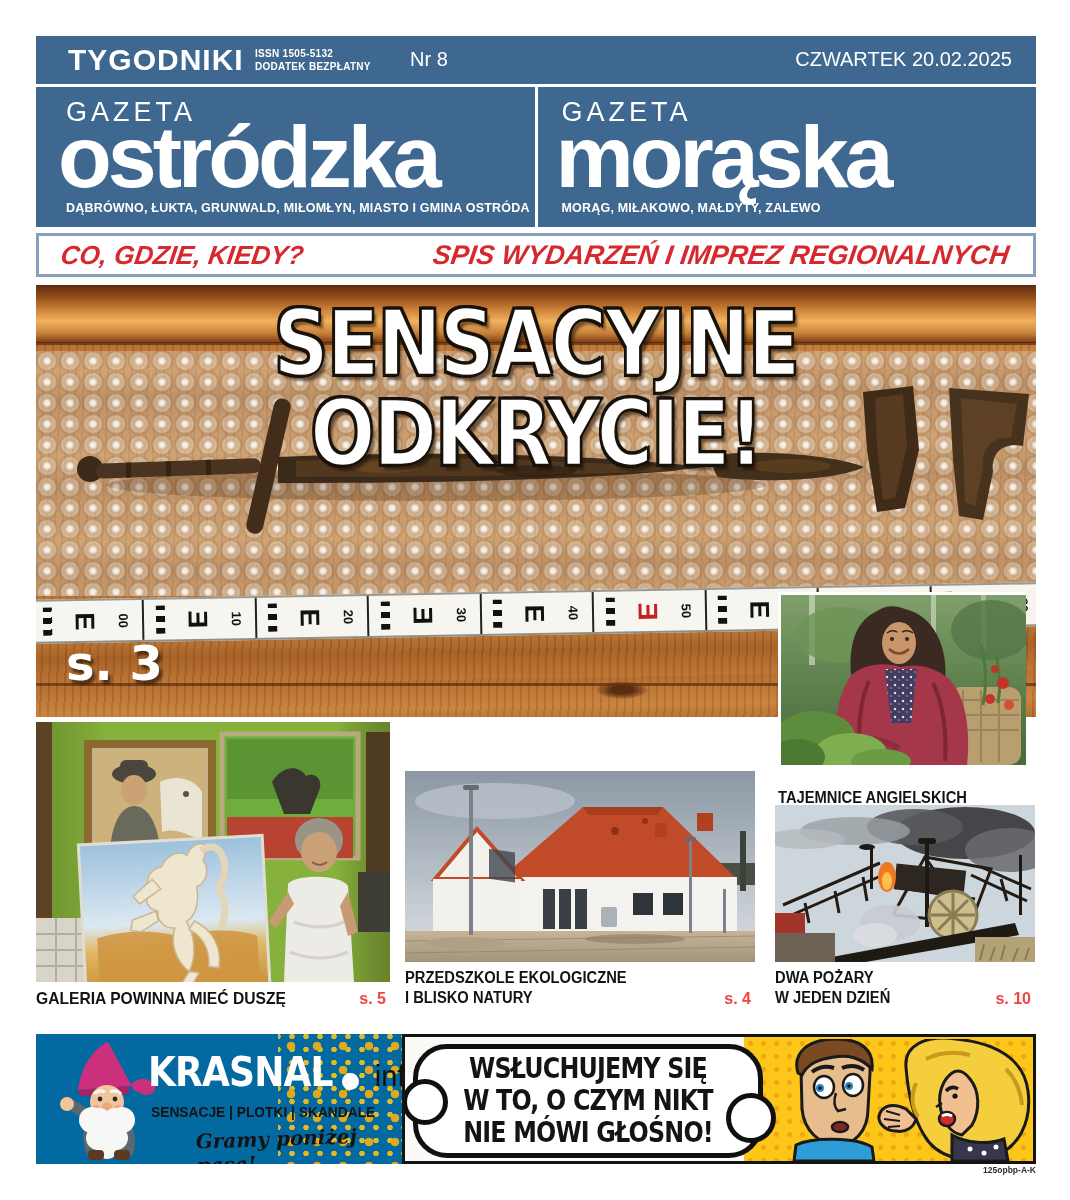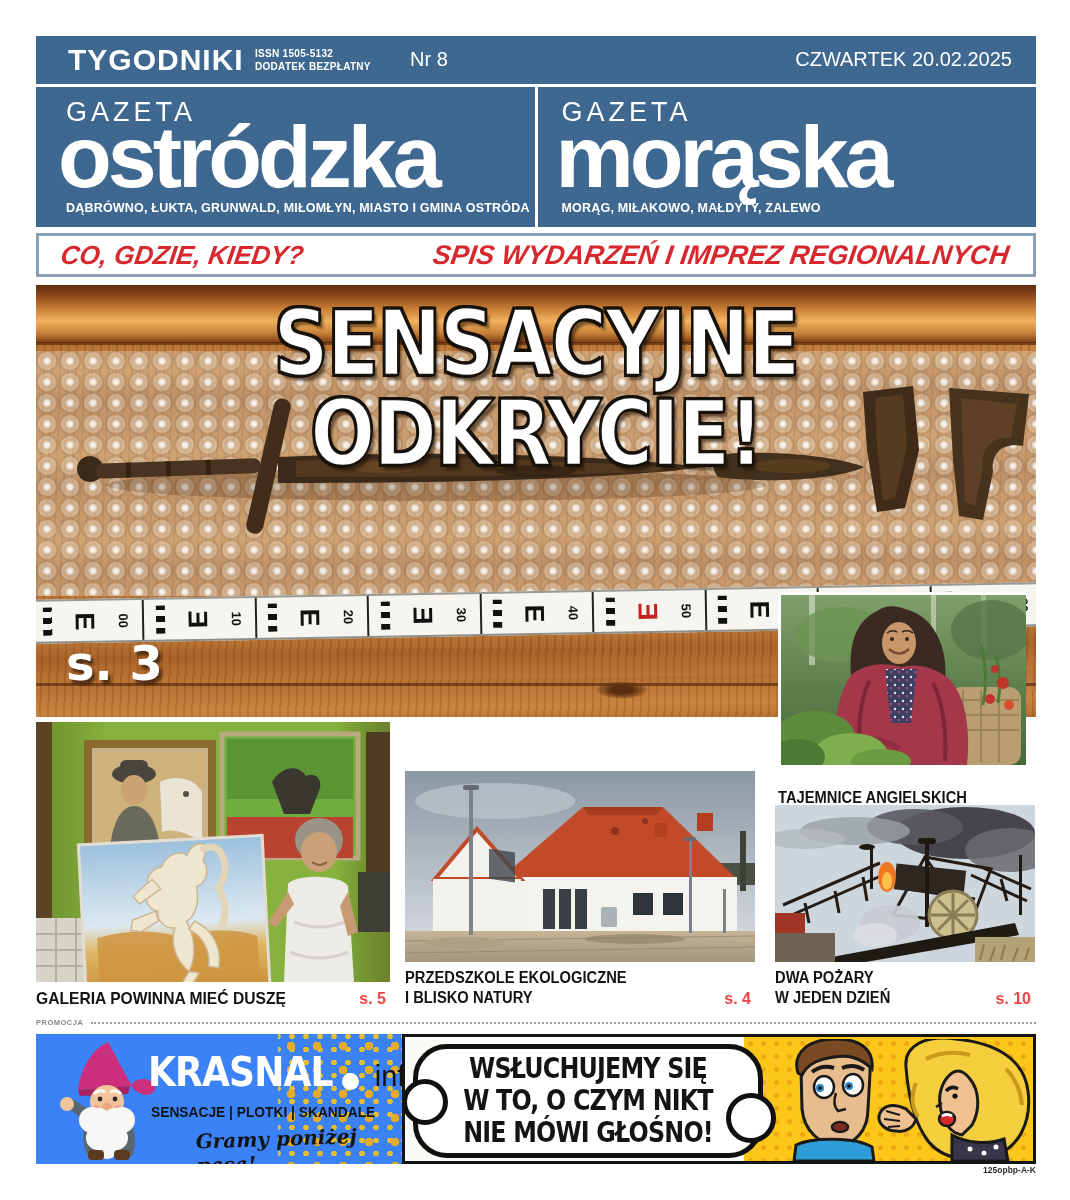--- a/index.html
+++ b/index.html
@@ -90,21 +90,21 @@
   .ph-fire{left:775px;top:805px;width:260px;height:157px;background:#ccd6dc;}
   .ph svg{display:block;}
 
   
   .promo{position:absolute;left:36px;top:1018px;width:1000px;display:flex;align-items:center;gap:8px;}
   .promo .p-label{font-size:7.5px;font-weight:bold;color:#8a8a8a;letter-spacing:.5px;}
   .promo .p-dots{flex:1;border-top:2px dotted #9b9b9b;height:0;}
 
   
   .ad{position:absolute;left:36px;top:1034px;width:1000px;height:130px;display:flex;}
-  .ad-left{position:relative;width:366px;height:130px;background:#3b82f6;overflow:hidden;}
+  .ad-left{position:relative;width:366px;height:130px;background:#0369a1;overflow:hidden;}
   .ad-left::after{content:"";position:absolute;right:0;top:0;width:34%;height:100%;
     background-image:radial-gradient(circle,#f6b011 4px,transparent 4.6px),radial-gradient(circle,#f9c41a 2.5px,transparent 3px);
     background-size:26px 24px,14px 13px;background-position:0 0,7px 9px;opacity:.9;}
   .gnome-svg{position:absolute;left:18px;top:4px;width:110px;height:124px;z-index:2;}
   .ad-brand-row{position:absolute;left:112px;top:18px;z-index:2;display:flex;align-items:baseline;}
   .ad-brand{color:#fff;font-family:"DejaVu Sans",sans-serif;font-weight:bold;font-size:41px;letter-spacing:-1px;
     transform:scaleX(.88);transform-origin:left;line-height:1;}
   .ad-dot{width:17px;height:17px;border-radius:50%;background:#fff;margin-left:-16px;margin-right:4px;align-self:flex-end;margin-bottom:3px;}
   .ad-suffix{color:#121212;font-size:29px;font-weight:normal;line-height:1;margin-left:12px;}
   .ad-tagline{position:absolute;left:115px;top:70px;z-index:2;color:#131313;font-weight:bold;font-size:14.5px;
@@ -443,24 +443,20 @@
       <rect x="200" y="132" width="60" height="25" fill="#b3a277"></rect>
       <path d="M205,155 l4,-16 M215,156 l5,-14 M226,155 l4,-15 M238,156 l5,-13 M250,155 l4,-12" stroke="#8a7a50" stroke-width="2"></path>
     </svg>
   </div>
   <figcaption class="teaser t-fires">
     <div class="t-line">DWA POŻARY</div>
     <div class="t-line">W JEDEN DZIEŃ</div>
     <span class="t-ref">s. 10</span>
   </figcaption>
 
-  <div class="promo">
-    <span class="p-label">PROMOCJA</span>
-    <div class="p-dots"></div>
-  </div>
 
   <div class="ad">
     <div class="ad-left">
       <svg class="gnome-svg" viewBox="0 0 110 124">
         <path d="M54,4 C36,12 26,34 24,52 L76,48 C80,42 90,38 98,44 C106,50 98,60 88,56 L80,52 Z" fill="#cc2f7b"></path>
         <path d="M24,52 L76,48 L74,56 L26,58 Z" fill="#a82263"></path>
         <path d="M30,86 C28,100 30,112 34,118 L78,118 C82,110 82,98 78,88 Z" fill="#5a6670"></path>
         <path d="M32,84 L14,70 C10,66 14,60 20,62 L38,74 Z" fill="#5a6670"></path>
         <circle cx="13" cy="66" r="7" fill="#f2c49a"></circle>
         <circle cx="53" cy="64" r="17" fill="#f2c49a"></circle>

